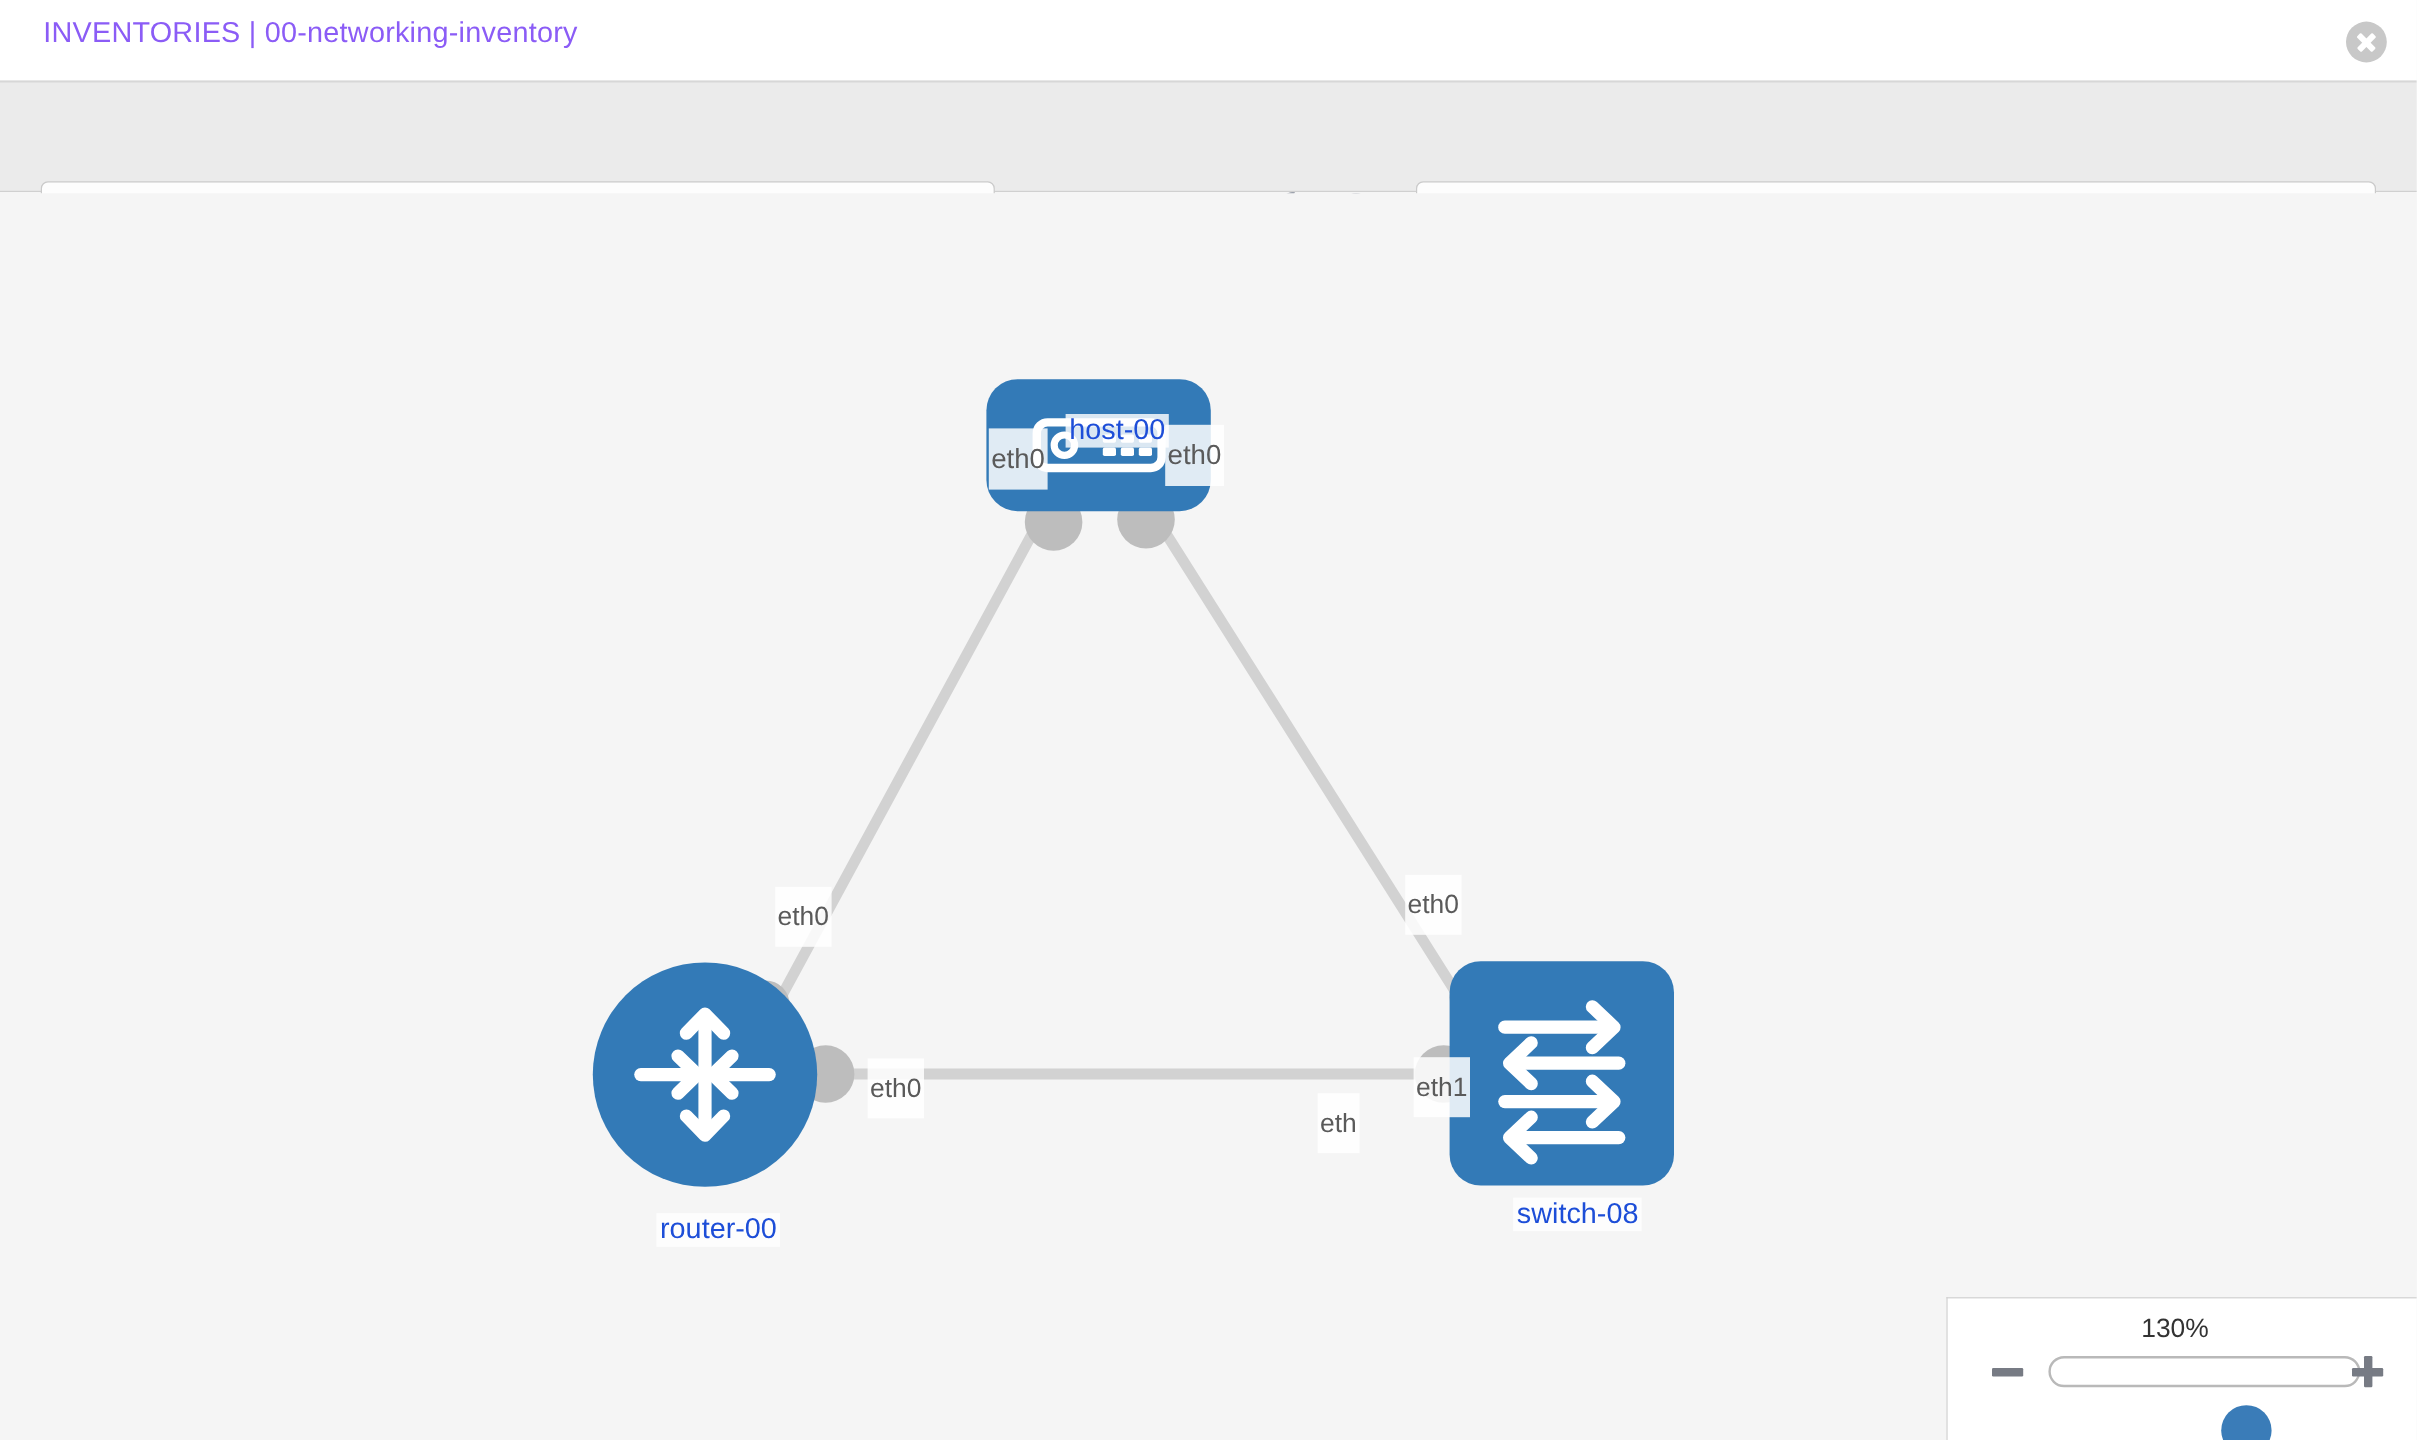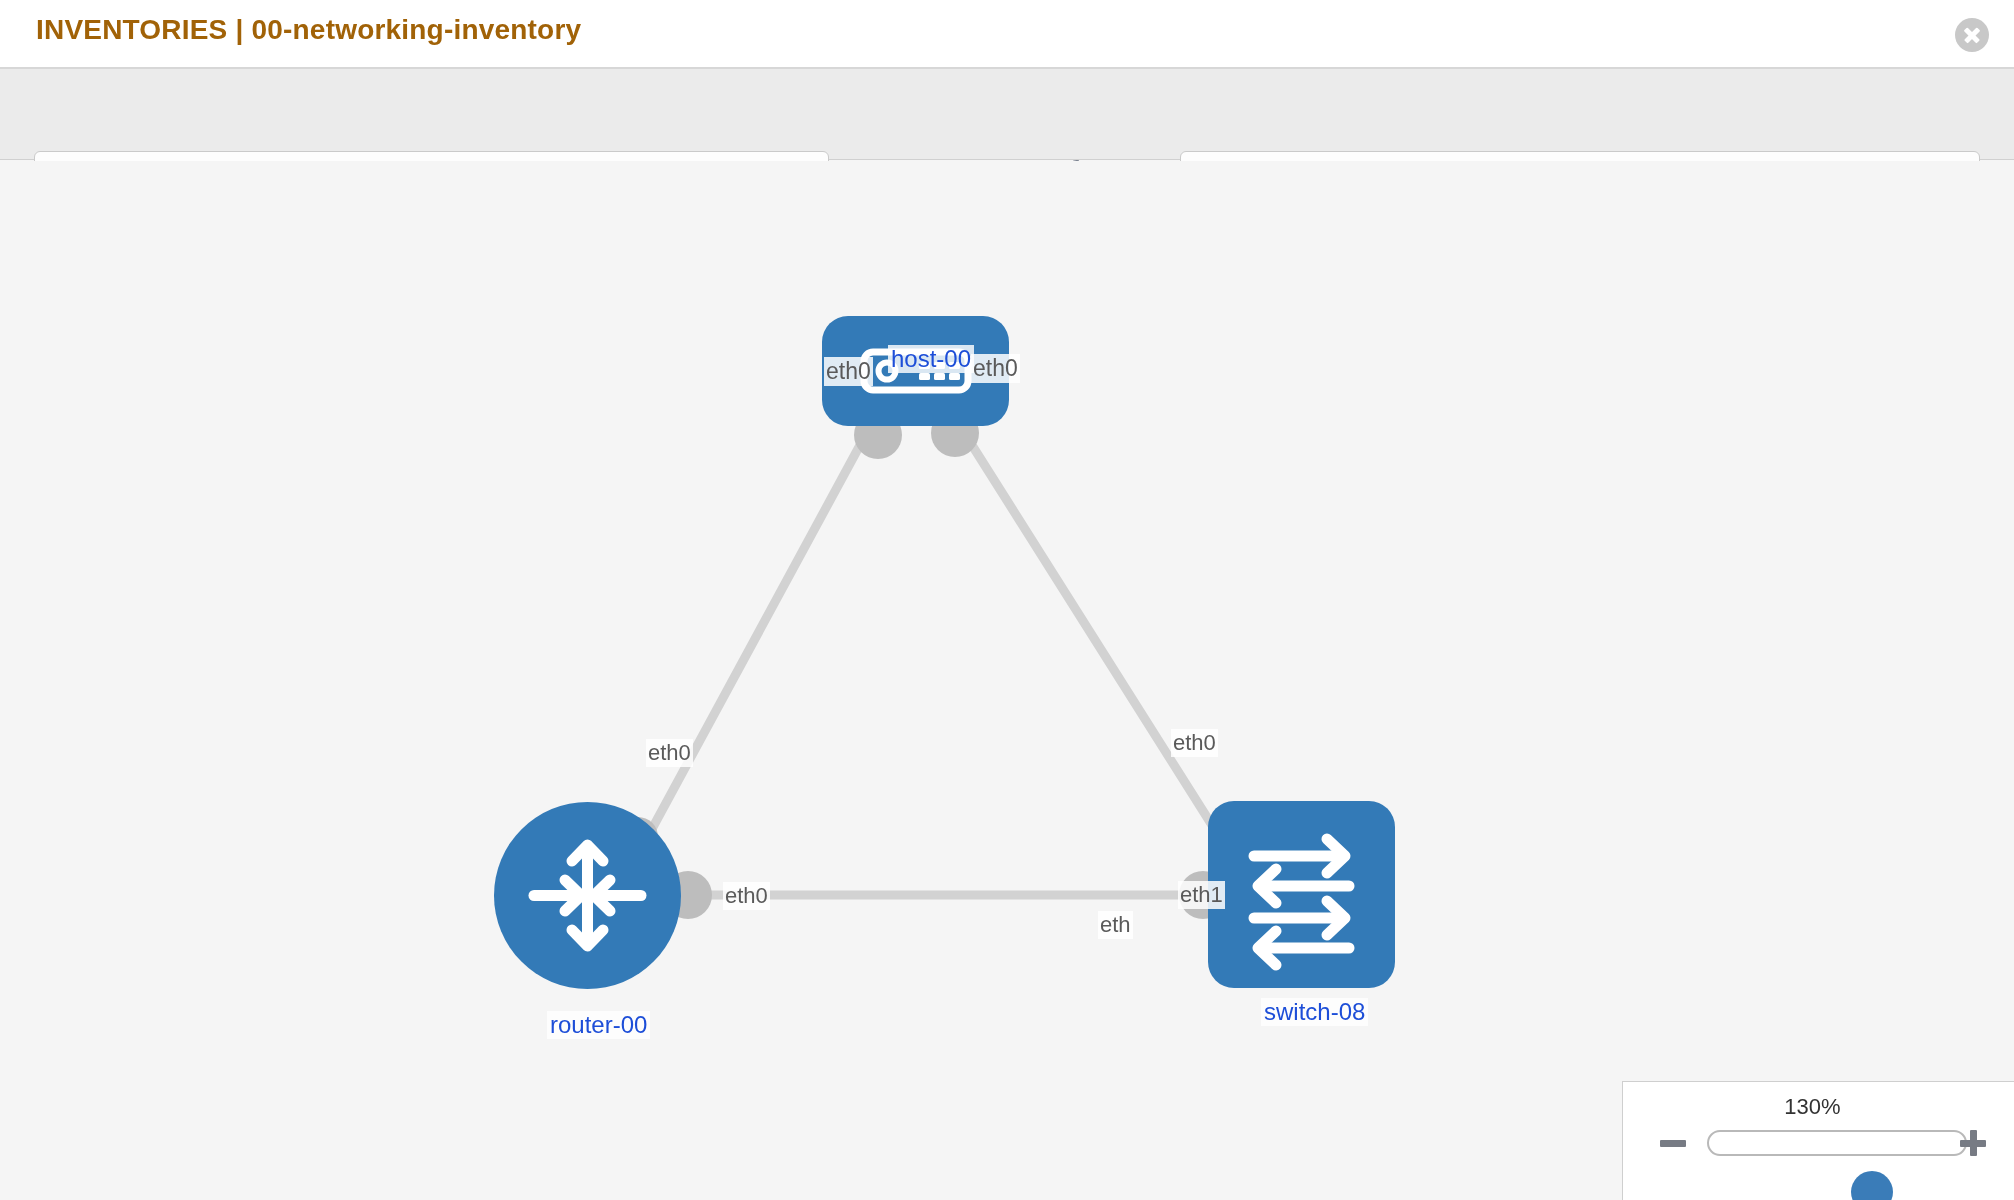--- a/index.html
+++ b/index.html
@@ -22,23 +22,23 @@
   .header {
     position: absolute;
     left: 0; top: 0;
     width: 2014px; height: 69px;
     background: #ffffff;
     border-bottom: 2px solid #d7d7d7;
   }
   .header-title {
     position: absolute;
     left: 36px; top: 14px;
-    font-size: 28px;
-    font-weight: bold;
-    color: #a16207;
+    font-size: 24px;
+    font-weight: normal;
+    color: #8b5cf6;
     letter-spacing: 0.2px;
     white-space: nowrap;
   }
   .close-btn {
     position: absolute;
     right: 25px; top: 18px;
     width: 34px; height: 34px;
     border-radius: 50%;
     background: #c8c8c8;
     cursor: pointer;
@@ -138,21 +138,21 @@
   }
   #label-host   { left: 872px; top: 184px; }
   #label-router { left: 531px; top: 850px; }
   #label-switch { left: 1245px; top: 837px; }
 
   .edge-label {
     position: absolute;
     font-size: 22px;
     color: #5a5a5a;
     background: rgba(255,255,255,0.85);
-    padding: 1px 2px;
+    padding: 12px 2px;
     white-space: nowrap;
   }
   #elabel-host-left   { left: 824px; top: 196px; font-size: 23px; }
   #elabel-host-right  { left: 971px; top: 193px; font-size: 23px; }
   #elabel-router-up   { left: 646px; top: 578px; }
   #elabel-switch-up   { left: 1171px; top: 568px; }
   #elabel-router-rt   { left: 723px; top: 721px; }
   #elabel-switch-lt   { left: 1098px; top: 750px; }
   #elabel-switch-lt2  { left: 1178px; top: 720px; }
 

